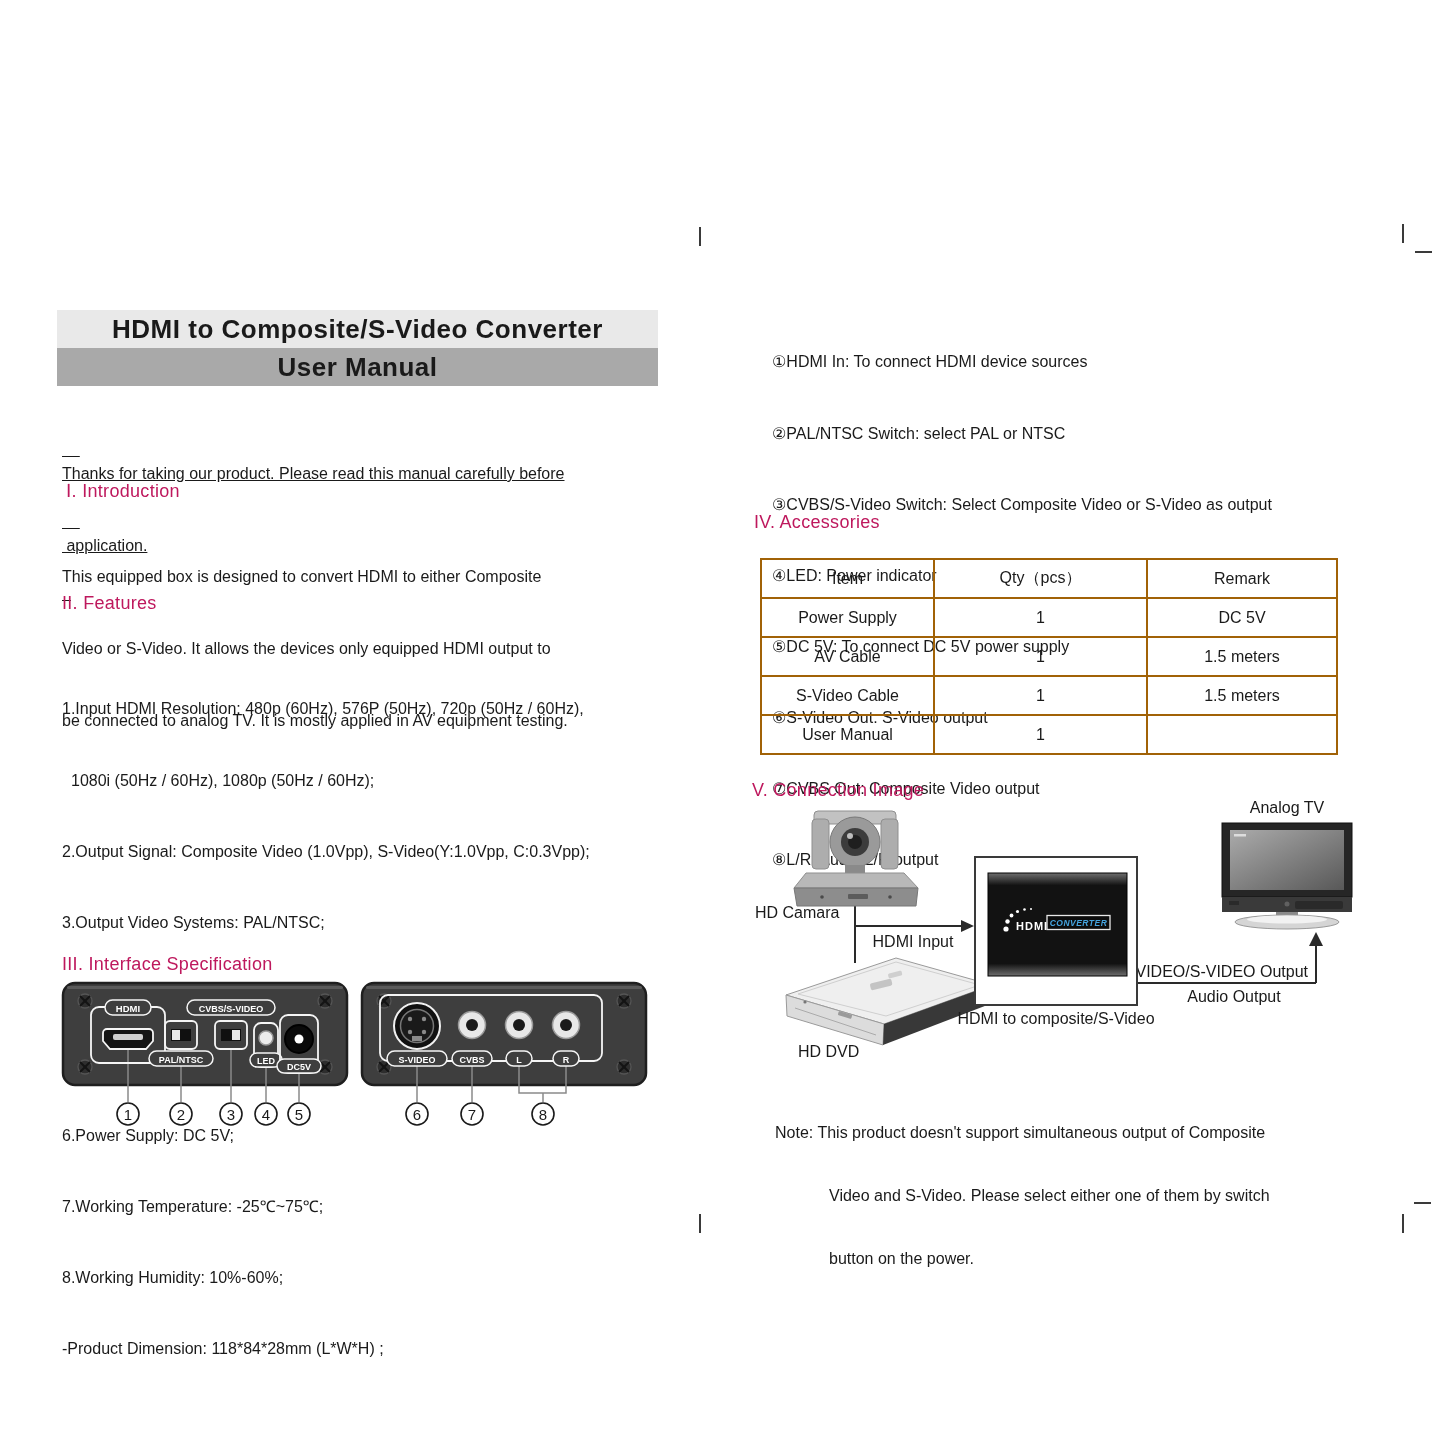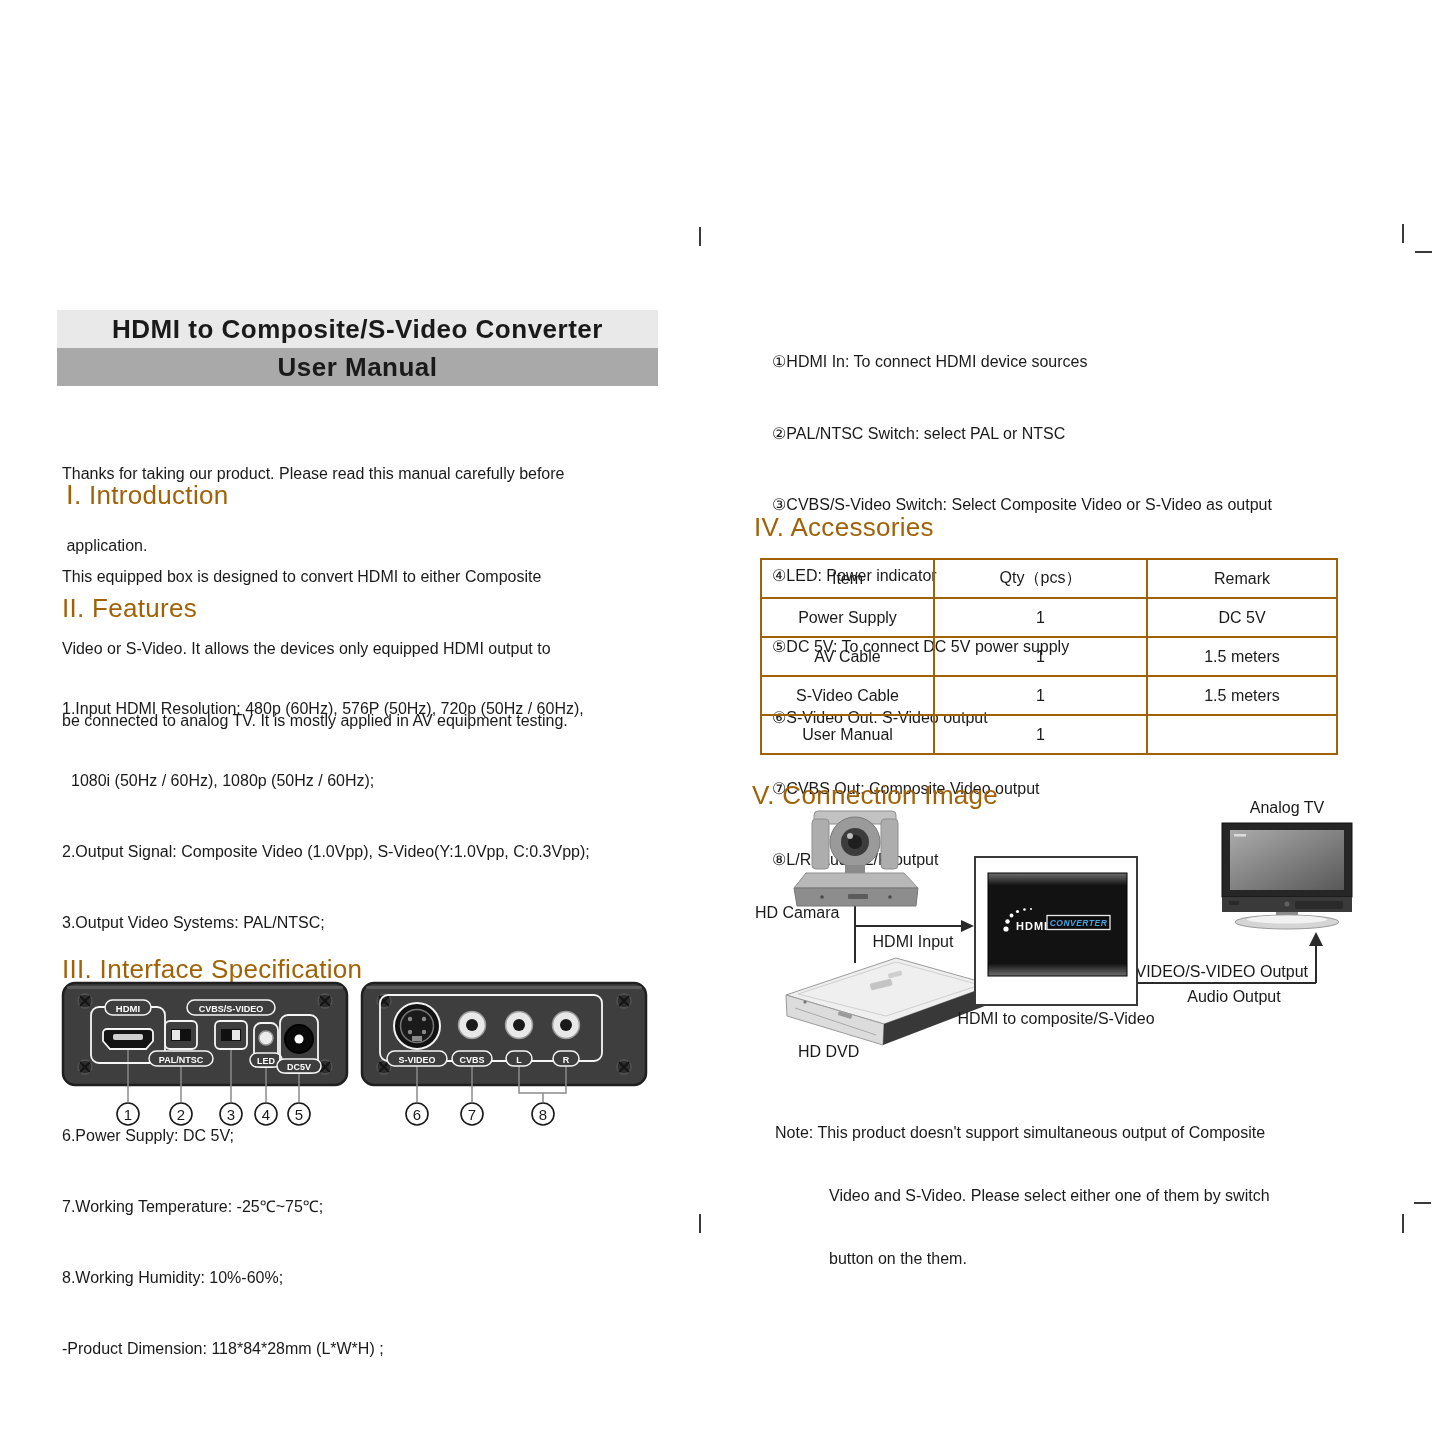--- a/index.html
+++ b/index.html
@@ -11,23 +11,23 @@
   
   .mark{position:absolute;background:#3a3a3a;}
 
   
   .bar{left:57px;width:601px;height:38px;text-align:center;font-weight:bold;
        font-size:26px;line-height:39px;letter-spacing:.5px;}
   .bar1{top:310px;background:#e9e9e9;}
   .bar2{top:348px;background:#a9a9a9;}
 
   .body-text{font-size:16px;line-height:24px;white-space:pre;}
-  .h1{font-size:26px;letter-spacing:.3px;color:#a16207;}
-
-  .thanks{left:62px;top:414px;}
+  .h1{font-size:18px;letter-spacing:.3px;color:#be185d;}
+
+  .thanks{left:62px;top:414px;text-decoration:underline;}
   .h-intro{left:66px;top:480px;}
   .intro-body{left:62px;top:517px;}
   .h-feat{left:62px;top:593px;}
   .feat{left:62px;top:650px;line-height:23.7px;}
   .feat .cont{padding-left:9px;}
   .h-iface{left:62px;top:954px;}
 
   .iface-list{left:772px;top:303px;line-height:23.7px;}
   .h-acc{left:754px;top:512px;}
   .h-conn{left:752px;top:780px;}
@@ -361,16 +361,16 @@
       <circle cx="537" cy="109" r="2.5" fill="#606060"></circle>
       <rect x="526" y="117" width="22" height="6" fill="#8a8a8a"></rect>
       <ellipse cx="537" cy="127" rx="52" ry="7" fill="#d5d5d5" stroke="#9a9a9a"></ellipse>
       <ellipse cx="537" cy="124.5" rx="40" ry="4" fill="#f2f2f2"></ellipse>
     </g>
   </svg>
 
   <div class="abs note">
     <div>Note: This product doesn't support simultaneous output of Composite</div>
     <div class="cont">Video and S-Video. Please select either one of them by switch</div>
-    <div class="cont">button on the them.</div>
+    <div class="cont">button on the power.</div>
   </div>
 
 </div>
 
 </body></html>

